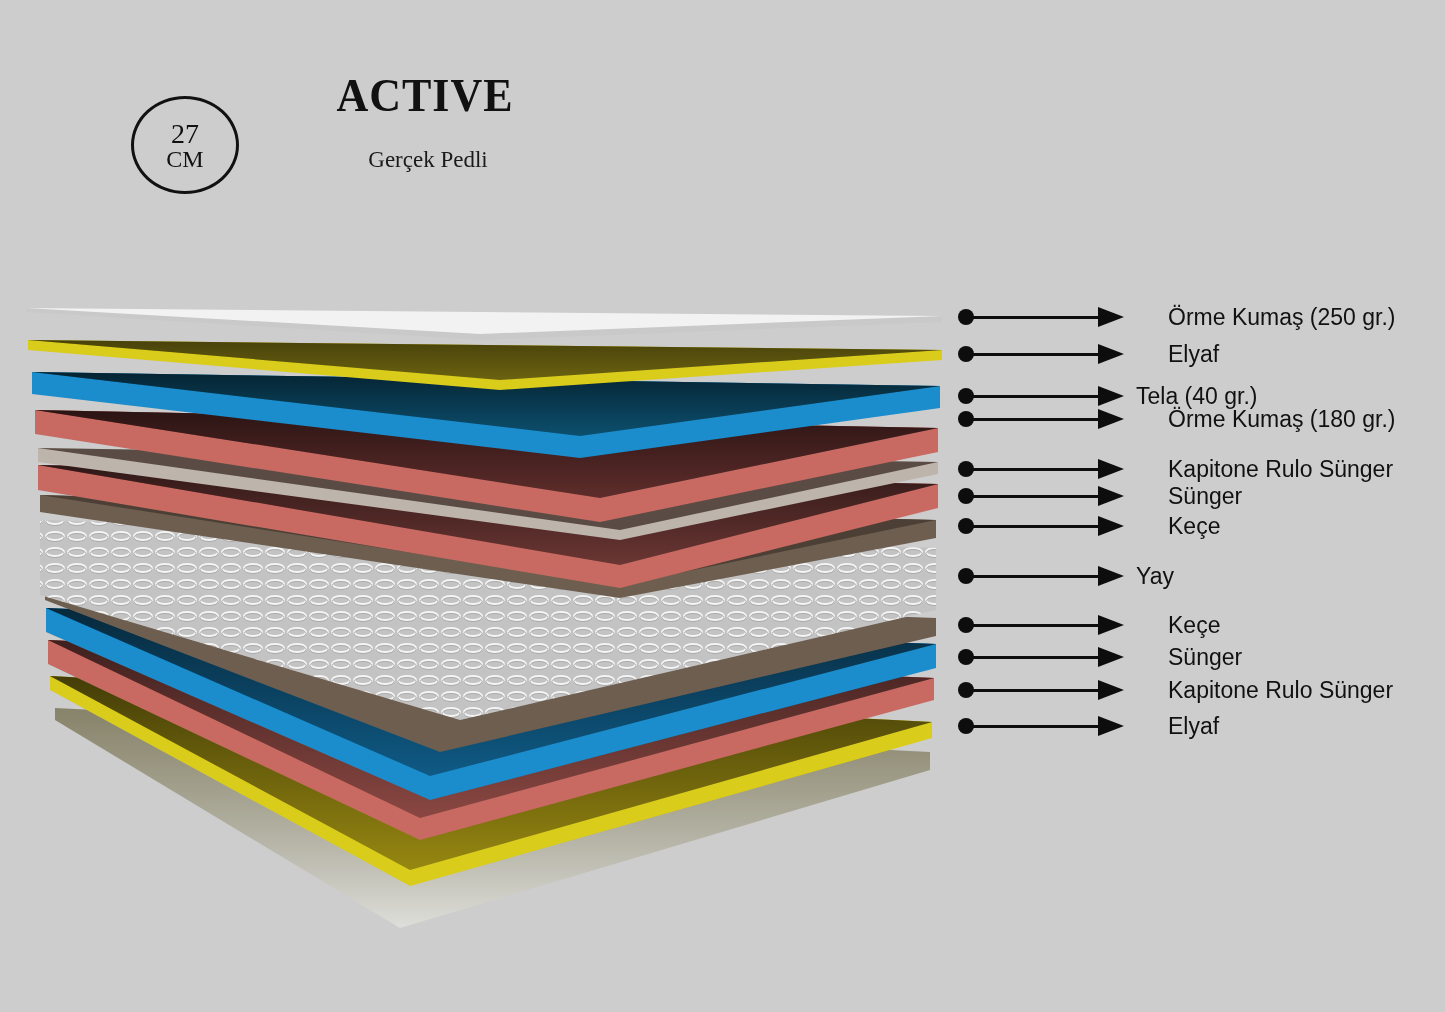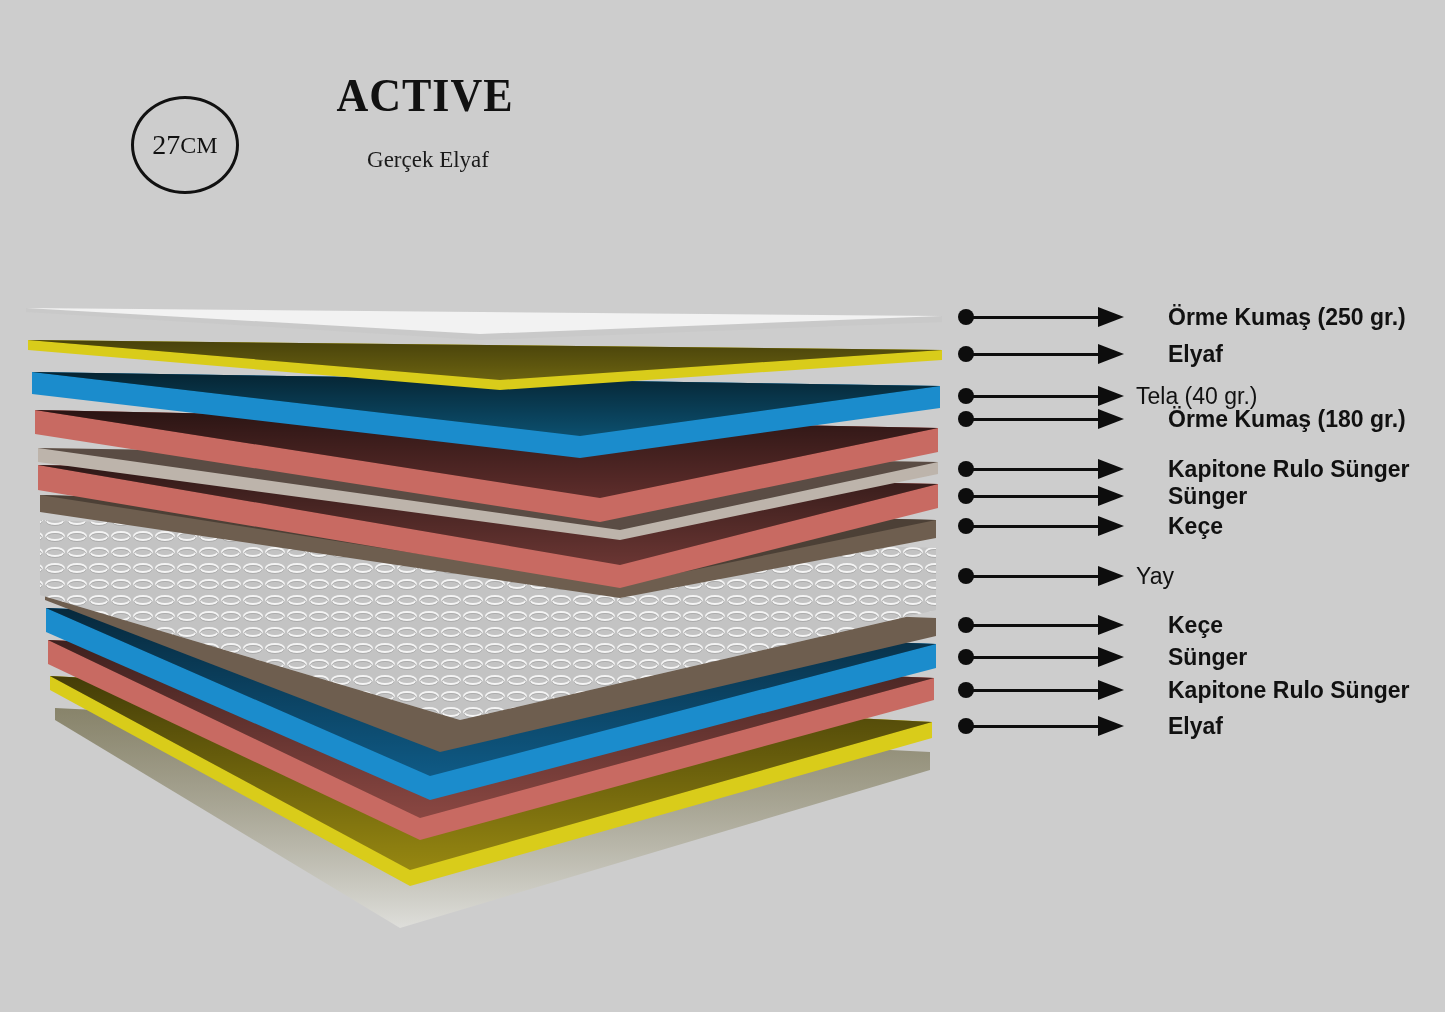--- a/index.html
+++ b/index.html
@@ -3,21 +3,21 @@
 <meta charset="utf-8">
 <style>
   html, body { margin:0; padding:0; }
   body {
     width:1445px; height:1012px; background:#cdcdcd; position:relative; overflow:hidden;
     font-family:"Liberation Sans", sans-serif;
   }
   .badge {
     position:absolute; left:131px; top:96px; width:102px; height:92px;
     border:3px solid #111; border-radius:50%;
-    display:flex; flex-direction:row; align-items:center; justify-content:center;
+    display:flex; flex-direction:column; align-items:center; justify-content:center;
     font-family:"Liberation Serif", serif; color:#111;
   }
   .badge .num { font-size:28px; line-height:28px; }
   .badge .unit { font-size:24px; line-height:22px; }
   .title {
     position:absolute; left:300px; top:70px; width:250px; text-align:center;
     font-family:"Liberation Serif", serif; font-weight:bold; font-size:44px; color:#111;
     letter-spacing:1px; transform:scaleY(1.05);
   }
   .subtitle {
@@ -25,32 +25,32 @@
     font-family:"Liberation Serif", serif; font-size:23px; line-height:31px; color:#1a1a1a;
   }
   svg.stack { position:absolute; left:0; top:0; }
   .labels { position:absolute; left:0; top:0; width:1445px; height:1012px; }
   .row { position:absolute; left:958px; height:30px; display:flex; align-items:center; }
   .row .dot { width:16px; height:16px; border-radius:50%; background:#0d0d0d; flex:none; }
   .row .shaft { width:140px; height:3px; background:#0d0d0d; margin-left:-2px; flex:none; }
   .row .head { width:0; height:0; border-top:10px solid transparent; border-bottom:10px solid transparent;
     border-left:26px solid #0d0d0d; margin-left:-14px; flex:none; }
   .row .txt { margin-left:12px; font-size:23px; color:#111; white-space:nowrap; }
-  .row .txt.bold { font-weight:bold;margin-left:44px; }
+  .row .txt.bold { font-weight:normal;margin-left:44px; }
 </style>
 </head>
 <body>
 
 <div class="badge">
   <span class="num">27</span>
   <span class="unit">CM</span>
 </div>
 <div class="title">ACTIVE</div>
 <div class="subtitle">
-  <div>Gerçek Elyaf</div>
+  <div>Gerçek Pedli</div>
 </div>
 
 <svg class="stack" width="1445" height="1012" viewBox="0 0 1445 1012">
   <defs>
     <linearGradient id="shadeTop" x1="0" y1="0" x2="0" y2="1">
       <stop offset="0" stop-color="#000" stop-opacity="0.55"></stop>
       <stop offset="1" stop-color="#000" stop-opacity="0"></stop>
     </linearGradient>
     <pattern id="coils" width="22" height="16" patternUnits="userSpaceOnUse">
       <rect width="22" height="16" fill="#b9b9b9"></rect>

